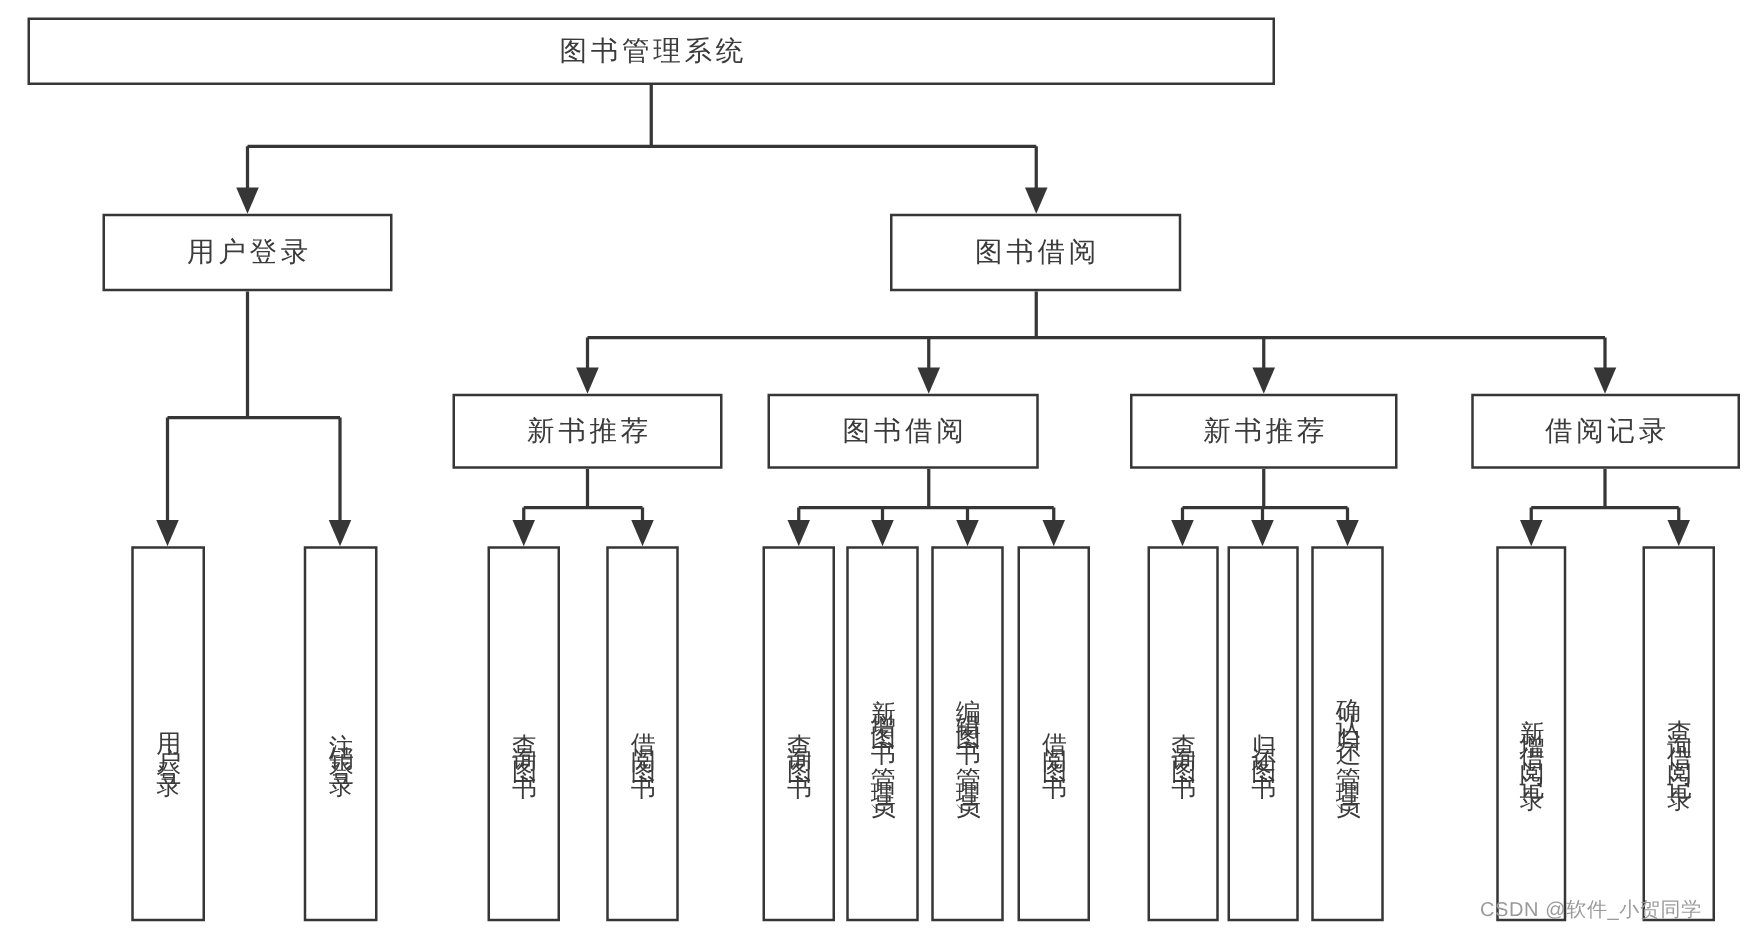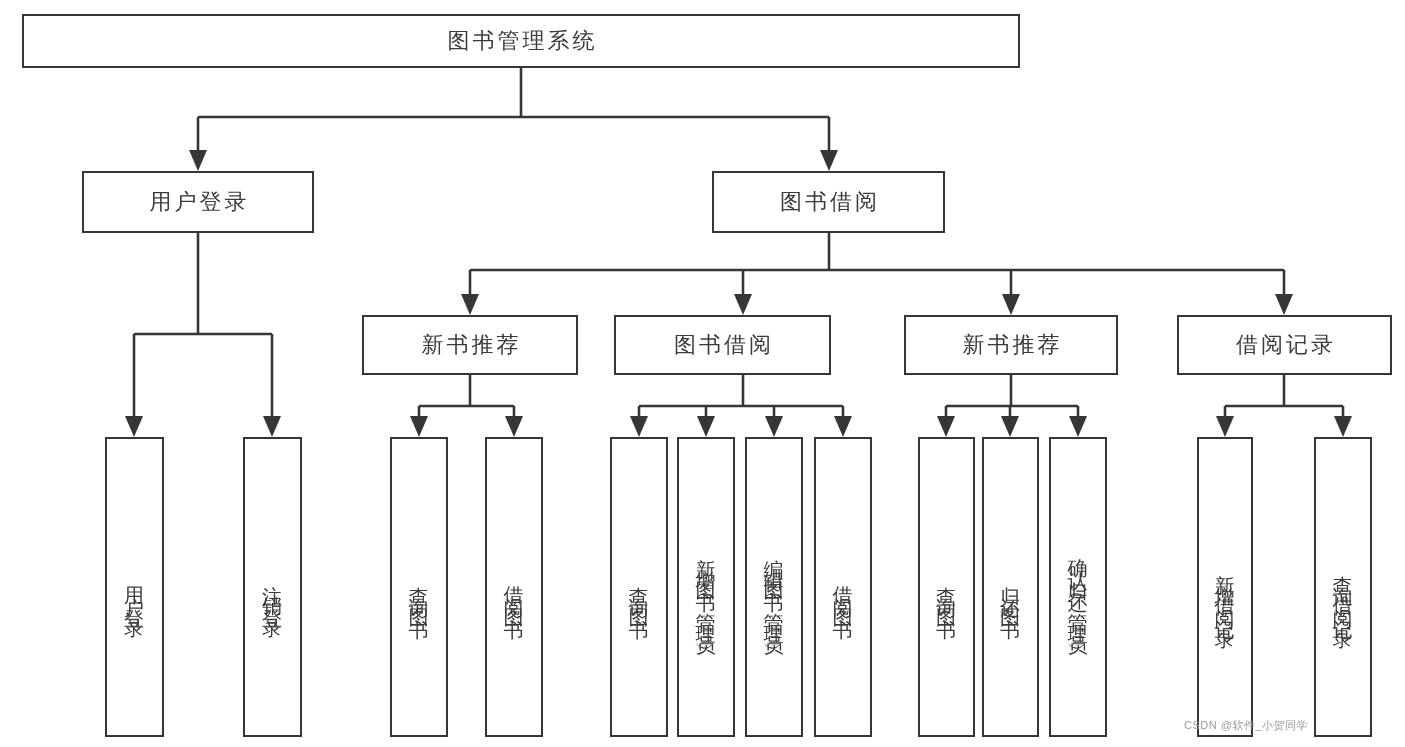--- a/index.html
+++ b/index.html
@@ -28,21 +28,21 @@
     writing-mode:vertical-rl;
     text-orientation:mixed;
     font-size:20px;
     line-height:1;
     letter-spacing:11px;
     transform:translateY(5.5px);
   }
   .watermark{
     position:absolute;z-index:3;
     left:1184px;top:718px;
-    font-size:11px;letter-spacing:0.5px;
+    font-size:16px;letter-spacing:0.5px;
     color:var(--watermark,#9a9a9a);
     white-space:nowrap;
   }
 </style>
 </head>
 <body>
 
 <div class="canvas">
 
   <svg class="connectors" width="1405" height="747" viewBox="0 0 1405 747">

